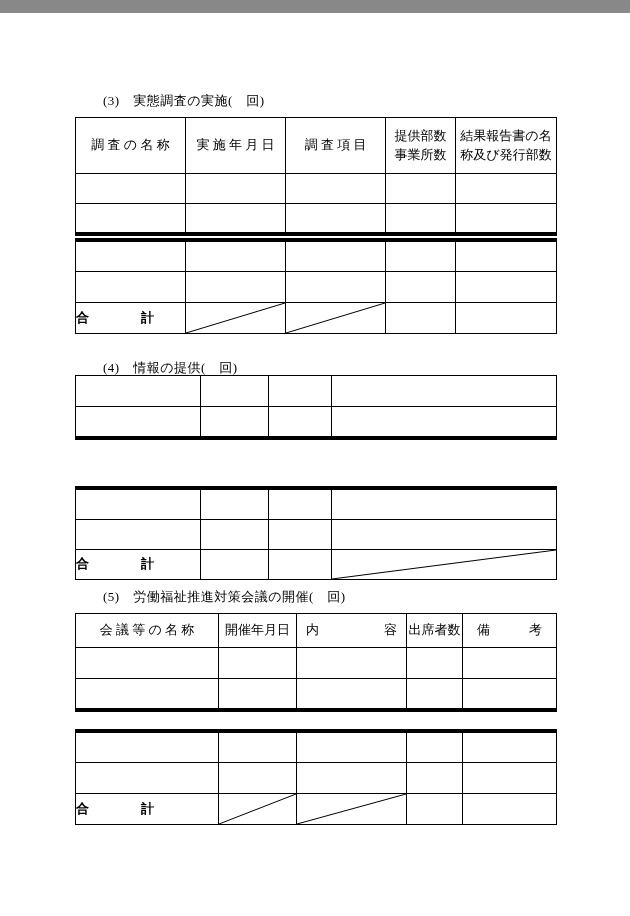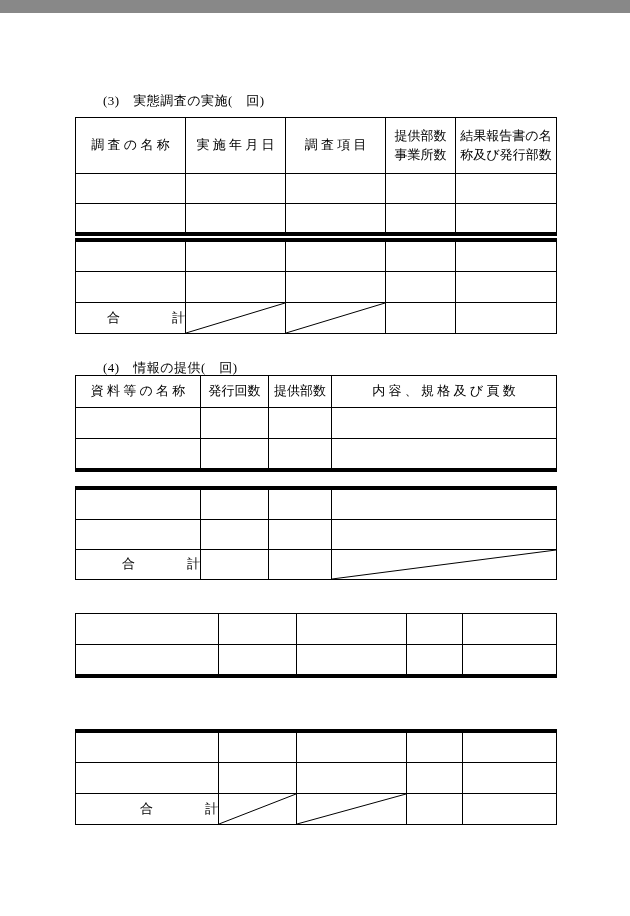--- a/index.html
+++ b/index.html
@@ -38,25 +38,26 @@
   }
   table.tbl.main { border-bottom: 4px solid #000; }
   table.tbl.cont { border-top: 4px solid #000; }
   td.hdr {
     text-align: center;
     vertical-align: middle;
     white-space: pre-line;
     line-height: 1.45;
   }
   td.total-label {
-    text-align: right;
+    text-align: left;
     vertical-align: middle;
     padding-left: 14px;
     font-size: 14px;
     white-space: pre;
+    font-weight: bold;
   }
   td.diag { position: relative; }
   td.diag svg {
     position: absolute;
     top: 0; left: 0;
     width: 100%; height: 100%;
     display: block;
   }
 </style>
 </head>
@@ -145,26 +146,20 @@
   <div class="section-title" style="top:346px">(4)　情報の提供(　回)</div>
 
   <table class="tbl main" style="top:362px">
     <colgroup>
       <col style="width:125px">
         <col style="width:68px">
         <col style="width:63px">
         <col style="width:225px">
     </colgroup>
     <tbody>
-        <tr style="height:32px">
-      <td class="hdr">資 料 等 の 名 称</td>
-      <td class="hdr">発行回数</td>
-      <td class="hdr">提供部数</td>
-      <td class="hdr">内 容 、 規 格 及 び 頁 数</td>
-    </tr>
     <tr style="height:31px">
       <td></td>
           <td></td>
           <td></td>
           <td></td>
     </tr>
     <tr style="height:31px">
       <td></td>
           <td></td>
           <td></td>
@@ -199,30 +194,38 @@
       <td></td>
       <td class="diag">
         <svg viewBox="0 0 100 100" preserveAspectRatio="none">
               <line x1="0" y1="100" x2="100" y2="0" stroke="#000" stroke-width="1" vector-effect="non-scaling-stroke"></line>
             </svg>
       </td>
     </tr>
   </tbody>
     </table>
 
+  <div class="section-title" style="top:575px">(5)　労働福祉推進対策会議の開催(　回)</div>
 
   <table class="tbl main" style="top:600px">
     <colgroup>
       <col style="width:143px">
         <col style="width:78px">
         <col style="width:110px">
       <col style="width:56px">
         <col style="width:94px">
     </colgroup>
     <tbody>
+        <tr style="height:34px">
+      <td class="hdr">会 議 等 の 名 称</td>
+      <td class="hdr">開催年月日</td>
+      <td class="hdr">内　　　　　容</td>
+      <td class="hdr">出席者数</td>
+      <td class="hdr">備　　　考</td>
+    </tr>
     <tr style="height:31px">
       <td></td>
           <td></td>
           <td></td>
           <td></td>
           <td></td>
     </tr>
     <tr style="height:31px">
       <td></td>
           <td></td>

